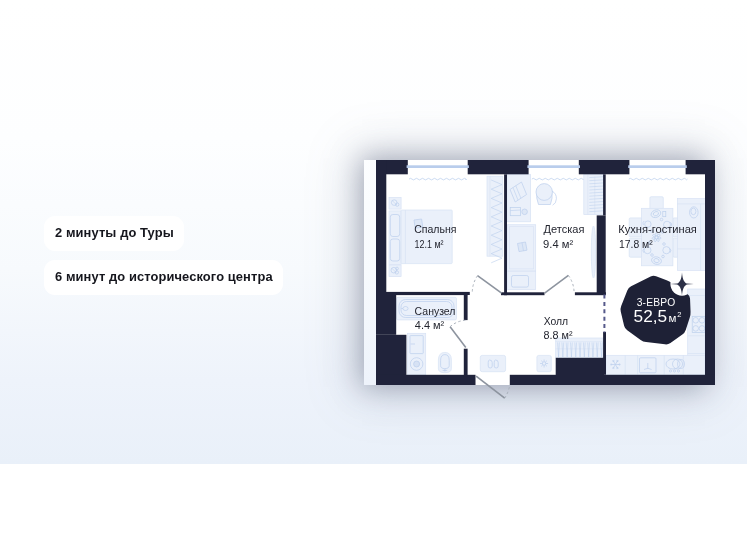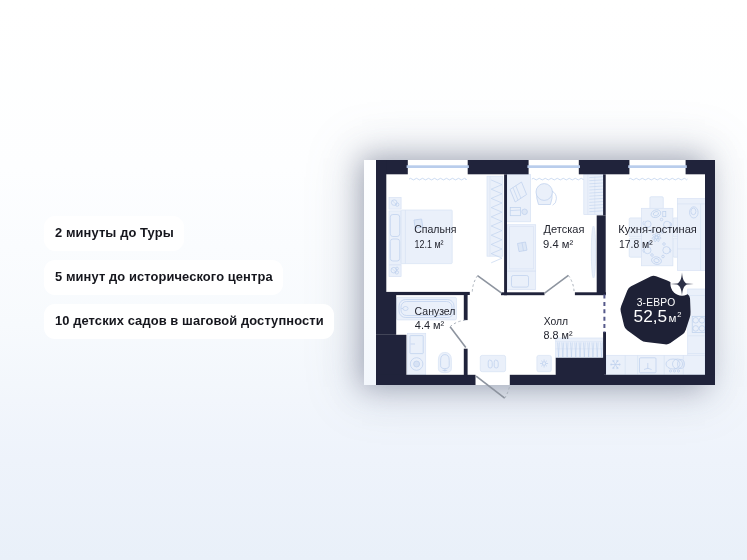--- a/index.html
+++ b/index.html
@@ -1,19 +1,19 @@
 <!DOCTYPE html>
 <html><head>
 <meta charset="utf-8">
 <title>Планировка</title>
 <style>
   html,body{margin:0;padding:0;}
   body{width:747px;height:560px;overflow:hidden;
        font-family:"Liberation Sans",sans-serif;background:#ffffff;}
-  .page{position:relative;width:747px;height:560px;overflow:hidden;
+  .page{position:relative;width:747px;height:464px;overflow:hidden;
         background:linear-gradient(180deg,#ffffff 0%,#fdfeff 30%,#f7fafd 58%,#eef3fb 82%,#e9f0f9 100%);}
   .glow{position:absolute;left:364px;top:160px;width:339px;height:225px;
         box-shadow:0 0 26px 2px rgba(96,104,127,0.50), 0 0 46px 10px rgba(118,128,152,0.22);
         pointer-events:none;}
   .chips{position:absolute;left:44px;top:216px;display:flex;flex-direction:column;gap:9px;align-items:flex-start;}
   .chip{background:#ffffff;border-radius:11px;
         font-weight:700;font-size:12.9px;color:#15161d;letter-spacing:0.008em;
         padding:11px 10.5px 11px 11px;line-height:1;white-space:nowrap;}
   .planwrap{position:absolute;left:12px;top:0;width:747px;height:560px;}
   .rl{font-family:"Liberation Sans",sans-serif;fill:#23252f;}
@@ -25,22 +25,21 @@
   .bg-sup{font-family:"Liberation Sans",sans-serif;fill:#ffffff;font-size:7.5px;}
 </style>
 </head>
 <body>
 
 <div class="page">
   <div class="glow"></div>
 
   <div class="chips">
     <div class="chip">2 минуты до Туры</div>
-    <div class="chip">5 минут до исторического центра</div>
-    <div class="chip">10 детских садов в шаговой доступности</div>
+    <div class="chip">6 минут до исторического центра</div>
   </div>
 
   <div class="planwrap">
   <svg width="747" height="560" viewBox="0 0 747 560" xmlns="http://www.w3.org/2000/svg" shape-rendering="geometricPrecision">
 <rect x="364" y="160" width="339" height="225" fill="#ffffff"></rect>
 <g>
           <rect x="377" y="197.5" width="12.1" height="11.6" fill="#eaf0fa" stroke="#d7e2f4" stroke-width="0.7"></rect>
           <circle cx="382.2" cy="202.6" r="2.8" fill="none" stroke="#bbcfec" stroke-width="0.7"></circle>
           <circle cx="385.2" cy="204.6" r="1.7" fill="none" stroke="#bbcfec" stroke-width="0.7"></circle>
           <line x1="380.2" y1="200.5" x2="384.4" y2="204.8" stroke="#bbcfec" stroke-width="0.55"></line>

